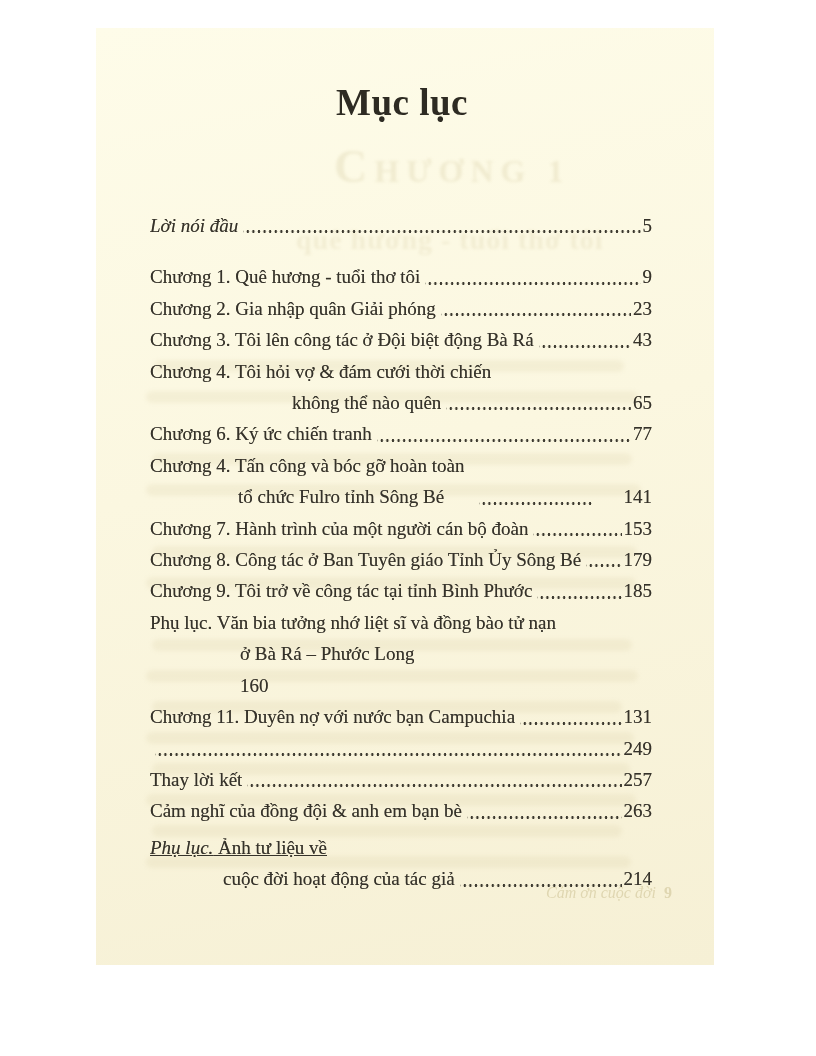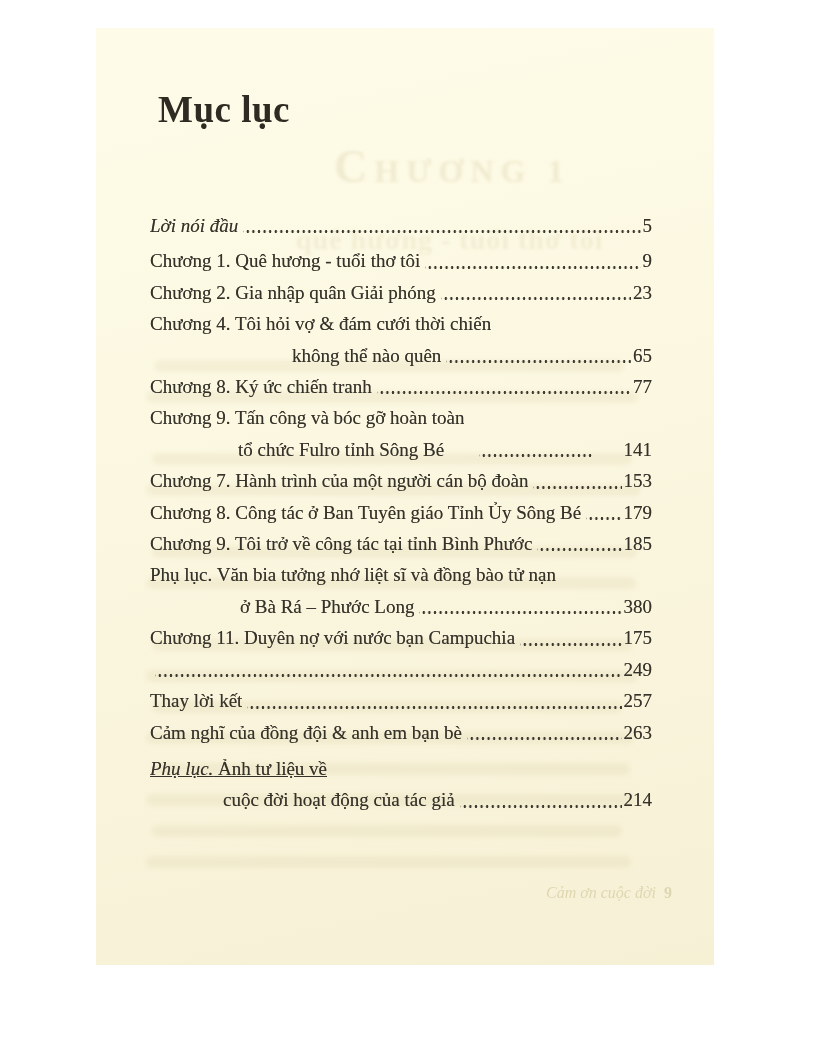--- a/index.html
+++ b/index.html
@@ -26,21 +26,21 @@
   .bars div:nth-child(6){top:549px;left:50px;width:490px;}
   .bars div:nth-child(7){top:611px;left:56px;width:480px;}
   .bars div:nth-child(8){top:642px;left:50px;width:492px;}
   .bars div:nth-child(9){top:673px;left:56px;width:470px;}
   .bars div:nth-child(10){top:704px;left:50px;width:488px;}
   .bars div:nth-child(11){top:735px;left:56px;width:478px;}
   .bars div:nth-child(12){top:766px;left:50px;width:490px;}
   .bars div:nth-child(13){top:797px;left:56px;width:470px;}
   .bars div:nth-child(14){top:828px;left:50px;width:485px;}
   
-  .title{position:absolute;left:54px;top:52px;width:502px;margin:8px;
+  .title{position:absolute;left:54px;top:52px;width:502px;margin:1px;text-align:center;
          font-size:37px;font-weight:700;color:#2e2b23;letter-spacing:.5px;}
   .toc{position:absolute;left:54px;top:182px;width:502px;color:#35322a;}
   .row{display:flex;align-items:flex-start;line-height:31.4px;font-size:19px;white-space:nowrap;}
   .row .label{flex:0 1 auto;overflow:hidden;text-shadow:0 0 .4px rgba(52,48,38,.55);}
   .it{font-style:italic;}
   .dots{flex:1 1 auto;min-width:8px;align-self:stretch;margin:0 2px 0 5px;
         background:radial-gradient(circle,#3b382e 1.1px,rgba(0,0,0,0) 1.5px) left 2px bottom 8px / 5.6px 3px repeat-x;}
   .num{flex:0 0 auto;text-shadow:0 0 .4px rgba(52,48,38,.55);}
 </style>
 </head>
@@ -74,45 +74,50 @@
     </div>
 
     <h1 class="title">Mục lục</h1>
 
     <div class="toc" id="toc">
         <div class="row">
           <span class="label it">Lời nói đầu</span>
           <span class="dots"></span>
           <span class="num">5</span>
         </div>
-        <div class="row" style="margin-top: 4px;">
+        <div class="row" style="margin-top: 20px;">
           <span class="label">Chương 1. Quê hương - tuổi thơ tôi</span>
           <span class="dots"></span>
           <span class="num">9</span>
         </div>
         <div class="row">
           <span class="label">Chương 2. Gia nhập quân Giải phóng</span>
           <span class="dots"></span>
           <span class="num">23</span>
         </div>
         <div class="row">
+          <span class="label">Chương 3. Tôi lên công tác ở Đội biệt động Bà Rá</span>
+          <span class="dots"></span>
+          <span class="num">43</span>
+        </div>
+        <div class="row">
           <span class="label">Chương 4. Tôi hỏi vợ &amp; đám cưới thời chiến</span>
         </div>
         <div class="row" style="padding-left: 142px;">
           <span class="label">không thể nào quên</span>
           <span class="dots"></span>
           <span class="num">65</span>
         </div>
         <div class="row">
-          <span class="label">Chương 8. Ký ức chiến tranh</span>
+          <span class="label">Chương 6. Ký ức chiến tranh</span>
           <span class="dots"></span>
           <span class="num">77</span>
         </div>
         <div class="row">
-          <span class="label">Chương 9. Tấn công và bóc gỡ hoàn toàn</span>
+          <span class="label">Chương 4. Tấn công và bóc gỡ hoàn toàn</span>
         </div>
         <div class="row" style="padding-left: 88px; gap: 30px;">
           <span class="label">tổ chức Fulro tỉnh Sông Bé</span>
           <span class="dots"></span>
           <span class="num">141</span>
         </div>
         <div class="row">
           <span class="label">Chương 7. Hành trình của một người cán bộ đoàn</span>
           <span class="dots"></span>
           <span class="num">153</span>
@@ -123,29 +128,29 @@
           <span class="num">179</span>
         </div>
         <div class="row">
           <span class="label">Chương 9. Tôi trở về công tác tại tỉnh Bình Phước</span>
           <span class="dots"></span>
           <span class="num">185</span>
         </div>
         <div class="row">
           <span class="label">Phụ lục. Văn bia tưởng nhớ liệt sĩ và đồng bào tử nạn</span>
         </div>
-        <div class="row" style="padding-left: 90px;">
+        <div class="row" style="padding-left: 90px; flex-direction: column;">
           <span class="label">ở Bà Rá – Phước Long</span>
           <span class="dots"></span>
-          <span class="num">380</span>
+          <span class="num">160</span>
         </div>
         <div class="row">
           <span class="label">Chương 11. Duyên nợ với nước bạn Campuchia</span>
           <span class="dots"></span>
-          <span class="num">175</span>
+          <span class="num">131</span>
         </div>
         <div class="row">
           <span class="dots"></span>
           <span class="num">249</span>
         </div>
         <div class="row">
           <span class="label">Thay lời kết</span>
           <span class="dots"></span>
           <span class="num">257</span>
         </div>

